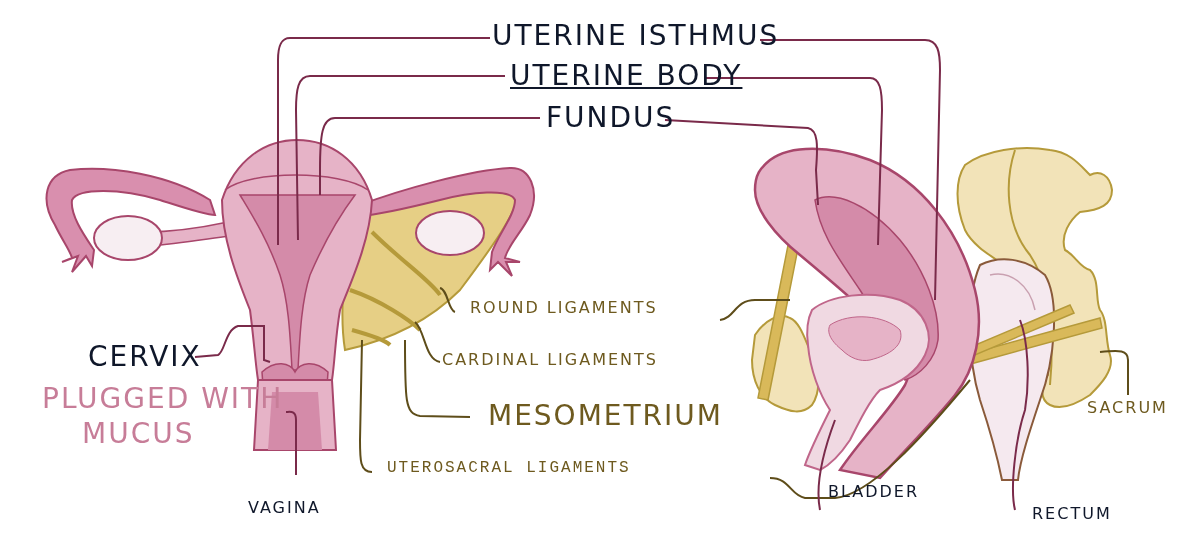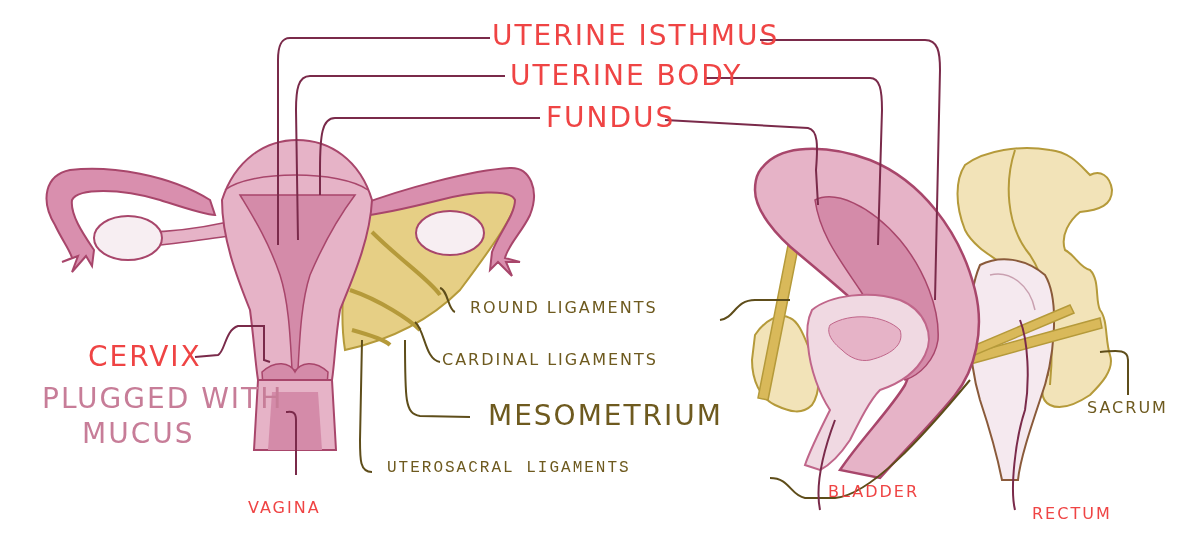--- a/index.html
+++ b/index.html
@@ -6,21 +6,21 @@
     body { width: 1198px; height: 536px; position: relative; overflow: hidden; }
     .stage { position: absolute; left: 0; top: 0; width: 1198px; height: 536px; }
     .lbl {
       position: absolute;
       font-family: "DejaVu Sans", sans-serif;
       letter-spacing: 2px;
       white-space: nowrap;
       font-weight: normal;
       line-height: 1;
     }
-    .pink { color: #ef4444; }
+    .pink { color: #0f172a; }
     .pink-light { color: #c77d98; }
     .olive { color: #6e5a1f; }
     .big { font-size: 28px; }
     .mid { font-size: 16px; }
     .small { font-size: 28px; }
     svg { position: absolute; left: 0; top: 0; }
   </style>
 </head>
 <body>
 
@@ -105,21 +105,21 @@
 
       <path stroke="#7a2a4a" d="M820,510 C816,490 820,460 835,420"></path>
 
       <path stroke="#7a2a4a" d="M1015,510 C1010,490 1015,440 1025,410 C1030,380 1028,340 1020,320"></path>
 
       <path stroke="#5e4d1a" d="M1128,395 L1128,360 C1128,350 1120,350 1100,352"></path>
     </g>
   </svg>
 
   <div class="lbl pink big" style="left:492px; top:22px;">Uterine Isthmus</div>
-  <div class="lbl pink big" style="left:510px; top:62px;">Uterine Body</div>
+  <div class="lbl pink big" style="left:510px; top:62px;text-decoration:underline;">Uterine Body</div>
   <div class="lbl pink big" style="left:546px; top:104px;">Fundus</div>
 
   <div class="lbl pink big" style="left:88px; top:343px;">Cervix</div>
   <div class="lbl pink-light small" style="left:42px; top:385px;">Plugged With</div>
   <div class="lbl pink-light small" style="left:82px; top:420px;">Mucus</div>
   <div class="lbl pink mid" style="left:248px; top:500px;">Vagina</div>
 
   <div class="lbl olive mid" style="left:470px; top:300px;">Round ligaments</div>
   <div class="lbl olive mid" style="left:442px; top:352px;">Cardinal ligaments</div>
   <div class="lbl olive big" style="left:488px; top:402px;">Mesometrium</div>

